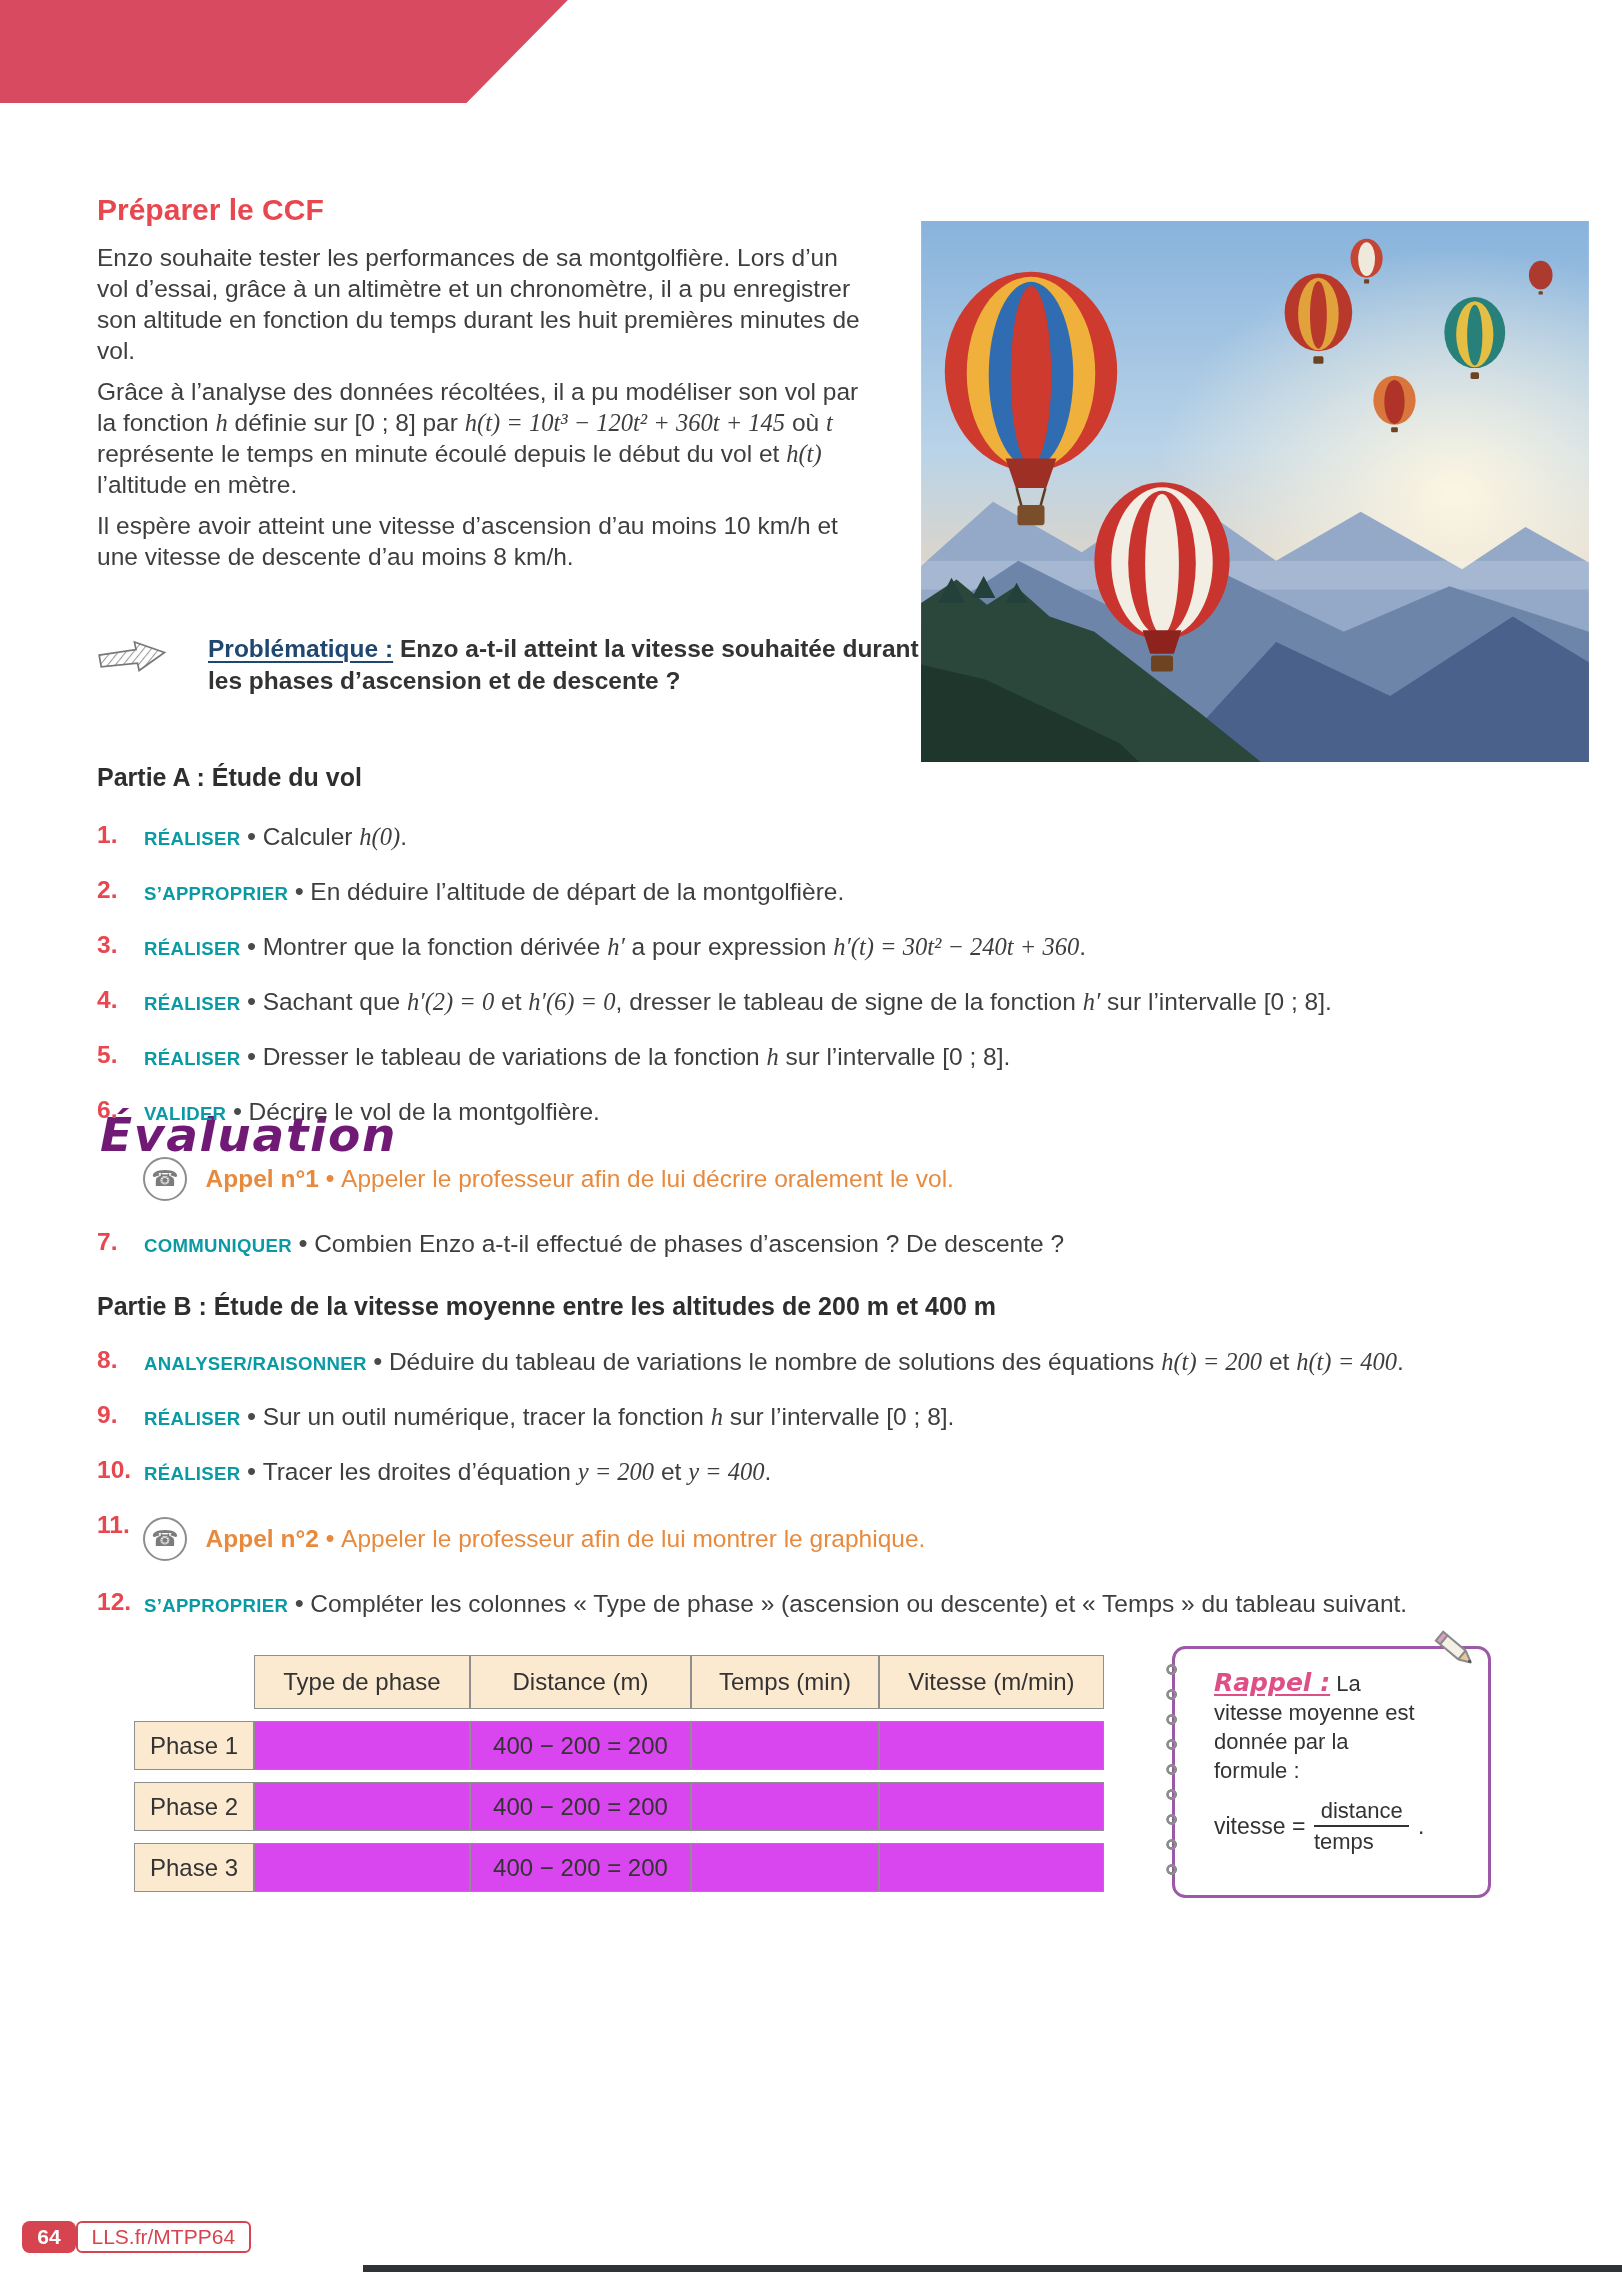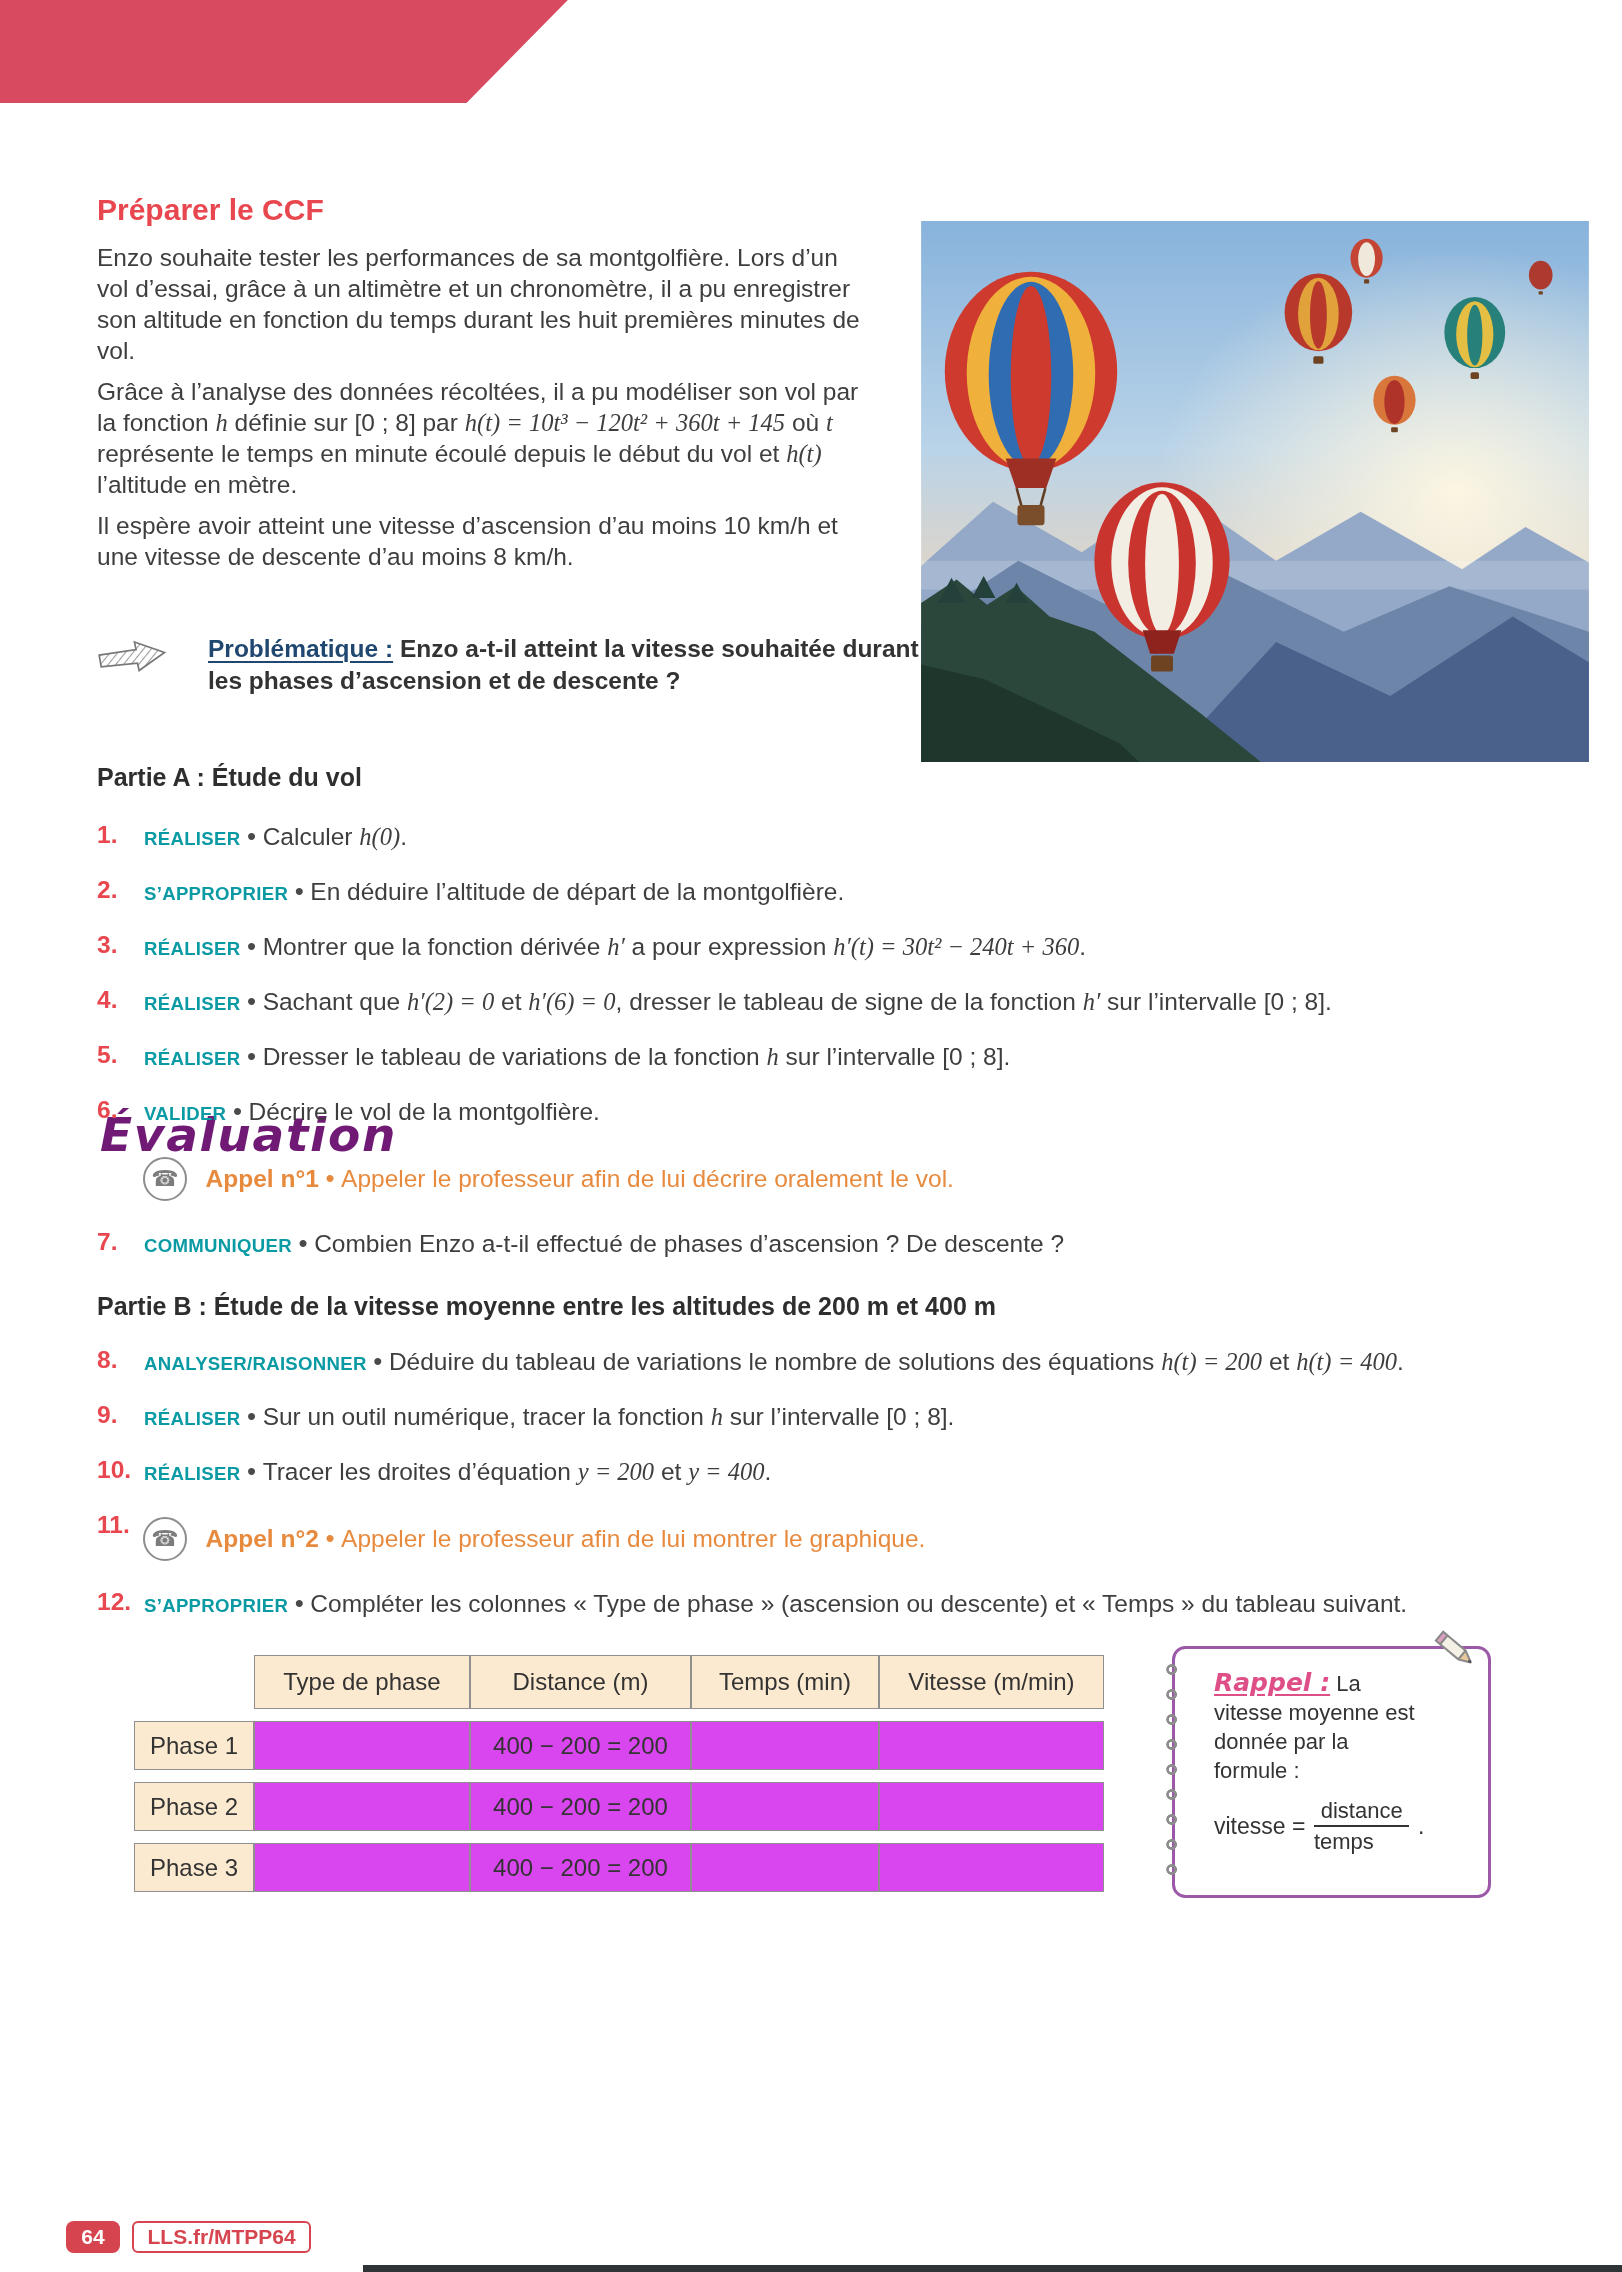--- a/index.html
+++ b/index.html
@@ -64,25 +64,25 @@
   .pencil{position:absolute;top:-22px;right:6.8px;width:49px;height:49px;}
   .rappel-body{font-size:22px;line-height:29px;color:#333;max-width:213px;}
   .rappel-title{font-family:"DejaVu Sans",sans-serif;font-style:italic;font-weight:700;
     font-size:25px;color:var(--rappel-title-pink,#df4f87);
     text-decoration:underline;text-underline-offset:3.4px;}
   .formula{display:flex;align-items:center;gap:8.5px;font-size:23px;color:#333;margin-top:13.5px;}
   .frac{display:inline-flex;flex-direction:column;text-align:left;font-size:22px;line-height:25px;}
   .fnum{border-bottom:2.1px solid #333;padding:0 6.8px 1.7px;}
   .fden{padding-top:1.7px;}
   
-  .footer{position:absolute;left:22px;bottom:20px;display:flex;align-items:flex-start;gap:12px;margin-left:44px;}
+  .footer{position:absolute;left:22px;bottom:20px;display:flex;align-items:flex-start;}
   .pagenum{min-width:54px;height:32px;background:var(--footer-red,#d6454f);color:#fff;
     font-weight:700;font-size:21px;border-radius:7.6px;display:flex;align-items:center;justify-content:center;padding:0 8.5px;}
   .ref{height:32px;padding:0 13.5px;border:2.1px solid var(--footer-red,#d6454f);border-radius:6px;
-    color:var(--footer-red,#d6454f);font-weight:700;font-size:21px;display:flex;align-items:center;}
+    color:var(--footer-red,#d6454f);font-weight:400;font-size:21px;display:flex;align-items:center;}
   .page-edge{position:absolute;left:363px;right:0;bottom:0;height:7.6px;background:#2e3335;}
 </style>
 </head>
 <body>
 
 <div class="ribbon"></div>
 <div class="ribbon-title">Évaluation</div>
 
 <svg class="photo" viewBox="0 0 790 640">
   <defs>

